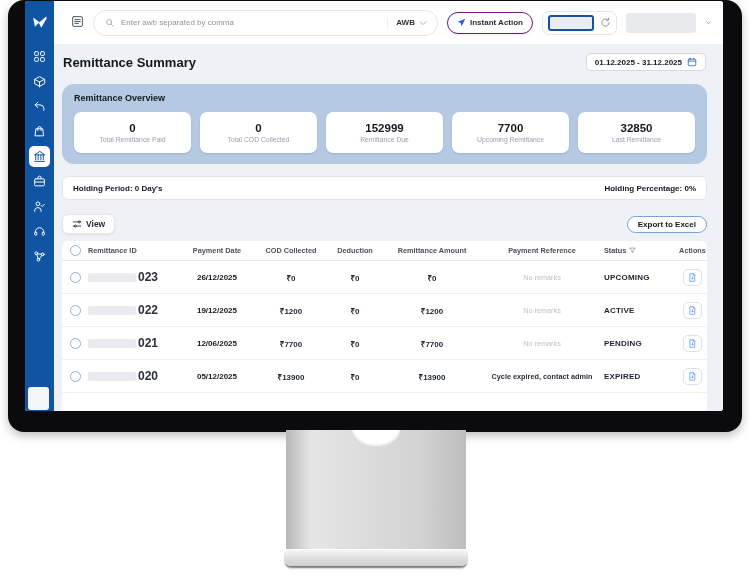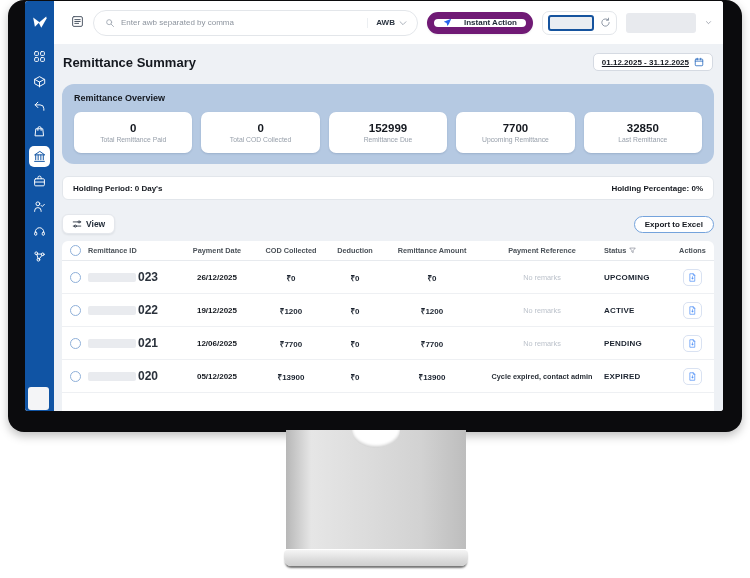--- a/index.html
+++ b/index.html
@@ -46,36 +46,36 @@
   .menu-btn svg { width:13px; height:13px; stroke:#4b5563; fill:none; stroke-width:1.8; stroke-linecap:round; }
   .search-pill { flex:1; height:26px; border:1px solid #e3e6ea; border-radius:13px;
             display:flex; align-items:center; padding:0 9px 0 11px; gap:6px; background:#fff; }
   .search-pill svg { width:10px; height:10px; stroke:#9aa2ad; fill:none; stroke-width:2; stroke-linecap:round; }
   .search-pill input { flex:1; border:none; outline:none; font-size:8px; color:#374151;
             font-family:"Liberation Sans",sans-serif; background:transparent; }
   .search-pill input::placeholder { color:#8d949e; }
   .awb { display:flex; align-items:center; gap:3px; padding-left:8px; border-left:1px solid #eceff2;
          font-size:8px; font-weight:700; color:#2b3440; cursor:pointer; }
   .chev { width:7px; height:7px; stroke:#6b7280; fill:none; stroke-width:2; stroke-linecap:round; }
-  .instant-btn { height:22px; border:7px solid #701a75; border-radius:12px; background:#fff;
-         display:flex; align-items:center; gap:12px; padding:0 9px; font-size:8px; font-weight:700;
+  .instant-btn { height:22px; border:1px solid #701a75; border-radius:12px; background:#fff;
+         display:flex; align-items:center; gap:4px; padding:0 9px; font-size:8px; font-weight:700;
          color:#1f2937; box-shadow:0 1px 2px rgba(16,24,40,.08); cursor:pointer; white-space:nowrap; }
   .instant-btn svg { width:9px; height:9px; }
   .wallet-group { height:24px; border:1px solid #e3e6ea; border-radius:7px; background:#fff;
          display:flex; align-items:center; padding:0 5px; gap:6px; }
   .wallet-redacted { width:46px; height:16px; border:2px solid #15539e; border-radius:3px; background:#e9edf2; }
   .wallet-group svg { width:11px; height:11px; stroke:#7a8494; fill:none; stroke-width:1.8; stroke-linecap:round; stroke-linejoin:round; }
   .profile-redacted { width:70px; height:20px; background:#e8eaee; border-radius:3px; }
 
   
-  .content { flex:1; background:#eef1f5; padding:7px 9px 0 8px; display:flex; flex-direction:column; }
+  .content { flex:1; background:#eef1f5; padding:7px 16px 0 8px; display:flex; flex-direction:column; }
   .page-head { display:flex; align-items:center; justify-content:space-between; height:22px; margin:0 1px 11px 1px; }
   .page-title { font-size:13px; font-weight:800; color:#14181f; }
   .date-chip { display:flex; align-items:center; gap:5px; background:#fff; border:1px solid #d5dae2;
-         border-radius:5px; padding:3px 8px; font-size:8px; font-weight:800; color:#14181f; cursor:pointer;text-decoration:underline; }
+         border-radius:5px; padding:3px 8px; font-size:8px; font-weight:800; color:#14181f; cursor:pointer; }
   .date-chip svg { width:10px; height:10px; stroke:#2f6fc0; fill:none; stroke-width:2; stroke-linecap:round; }
 
   .overview { background:#b5c9e2; border-radius:12px; padding:9px 12px 11px 12px; }
   .overview-title { font-size:9px; font-weight:800; color:#14181f; margin-bottom:9px; }
   .cards { display:flex; gap:9px; }
   .card { flex:1; height:41px; background:#fff; border-radius:7px; display:flex; flex-direction:column;
           align-items:center; justify-content:center; box-shadow:0 1px 2px rgba(13,39,80,.15); }
   .card-value { font-size:11.5px; font-weight:800; color:#14181f; }
   .card-label { font-size:6.8px; color:#98a0ab; margin-top:2px; }
 

